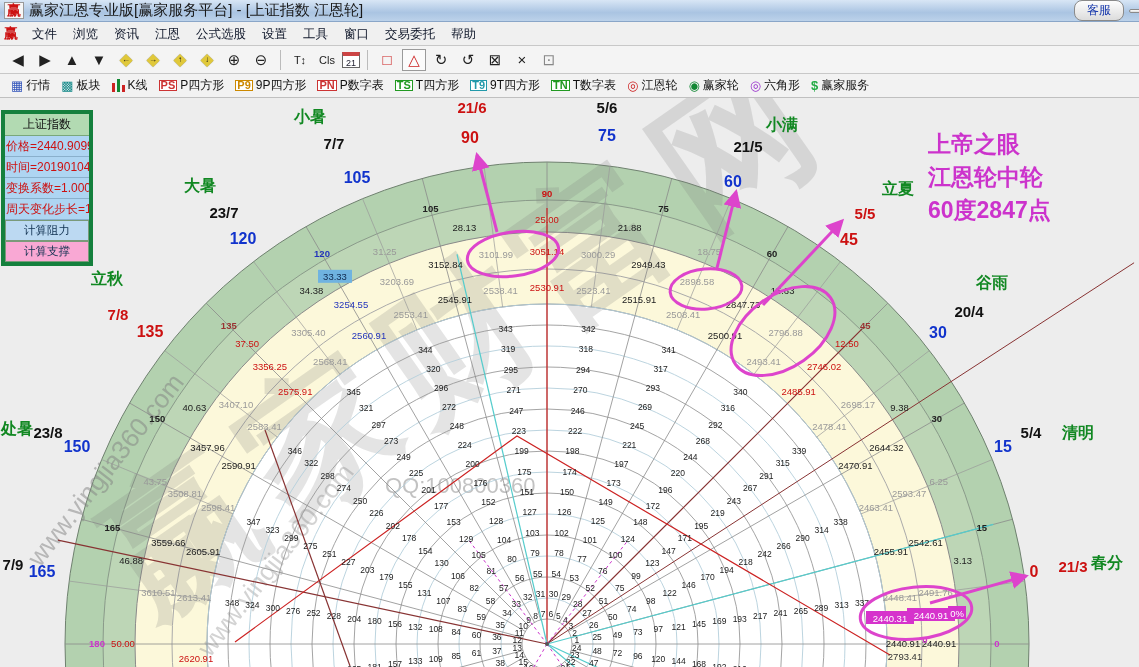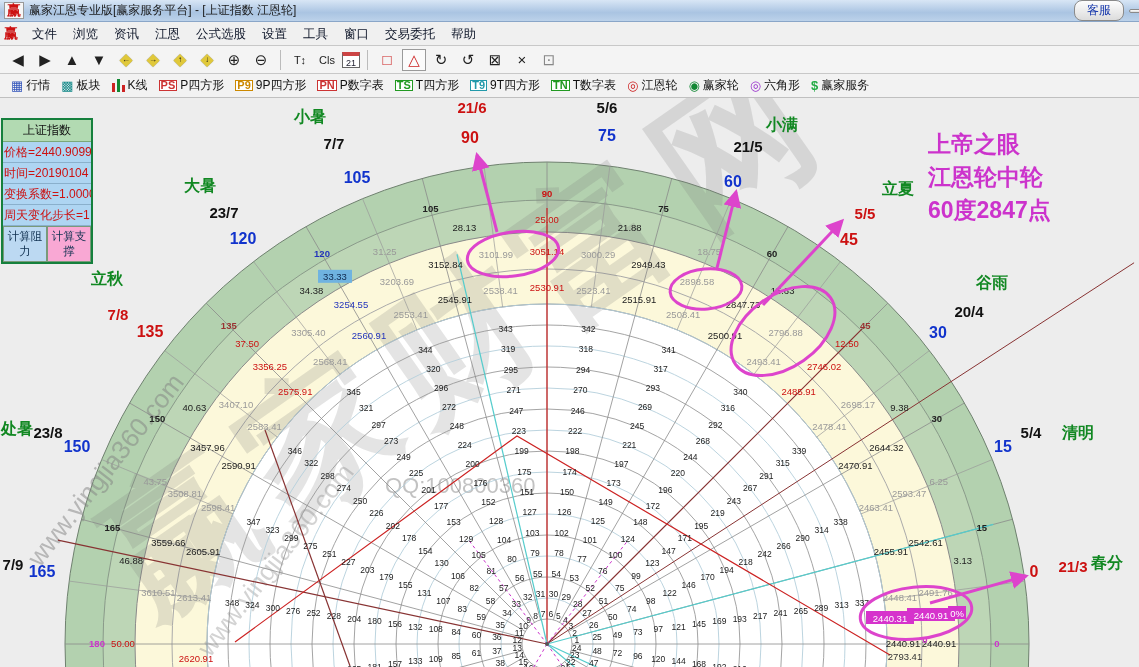--- a/index.html
+++ b/index.html
@@ -4,21 +4,21 @@
 <style>
   * { margin:0; padding:0; box-sizing:border-box; }
   html,body { width:1139px; height:667px; overflow:hidden;
     font-family:"Liberation Sans","DejaVu Sans",sans-serif; background:#ececec; }
 
   
   .titlebar { height:22px; background:linear-gradient(#d8e6f5,#aac4e2 60%,#bcd2ea);
     border-bottom:1px solid #8aa6c8; display:flex; align-items:center; padding:0 4px; gap:5px; }
   .titlebar .logo { color:#cc1111; font-weight:bold; font-size:14px; background:#f6f6f6;
     border:1px solid #999; padding:0 2px; line-height:15px; }
-  .titlebar .title { font-size:12px; color:#1a1a1a; flex:1; }
+  .titlebar .title { font-size:15px; color:#1a1a1a; flex:1; }
   .tb-btn { font-size:12px; color:#1133aa; background:linear-gradient(#fdfdfd,#dcdcdc);
     border:1px solid #8a8a8a; border-radius:8px; padding:1px 12px; }
   .tb-btn.partial { width:14px; padding:1px 2px; margin-right:-8px; overflow:hidden; }
 
   .menubar { height:24px; background:#f0f0f0; border-bottom:1px solid #c8c8c8;
     display:flex; align-items:center; gap:2px; padding:0 4px; }
   .menubar .logo { color:#cc1111; font-weight:bold; font-size:14px; margin-right:4px; }
   .menu-item { font-size:12.5px; color:#0f172a; padding:2px 8px; }
 
   .toolbar1 { height:28px; background:#f4f4f4; border-bottom:1px solid #c8c8c8;
@@ -40,27 +40,27 @@
   .t2 .ic { font-size:13px; font-weight:bold; }
   .badge { font-size:11px; font-weight:bold; border:1px solid; padding:0 1px; background:#fff;
     line-height:9px; }
   .kbars { display:inline-flex; gap:2px; align-items:flex-end; height:13px; }
   .kbars i { display:block; width:3px; }
 
   
   .chart { position:relative; width:1139px; height:569px; background:#ededed; overflow:hidden; }
   .chart svg { position:absolute; left:0; top:0; }
 
-  .info-panel { position:absolute; left:1px; top:20px; width:92px; font-size:12px;
-    border:2px solid #15803d; background:#fff; z-index:5; }
+  .info-panel { position:absolute; left:1px; top:12px; width:92px; font-size:12px;
+    border:4px solid #15803d; background:#fff; z-index:5; }
   .info-panel .hd { background:#b2dab2; color:#111; text-align:center; padding:2px 0;
     border-bottom:1px solid #7aa87a; }
   .info-panel .row { background:#aed5f2; color:#cc1111; padding:1.5px 1px;
     border-bottom:1px solid #8ab0cc; white-space:nowrap; overflow:hidden; }
-  .info-panel .btns { display:flex; }
+  .info-panel .btns { display:flex;flex-direction:column; }
   .calc-btn { flex:1; font-size:11.5px; text-align:center; padding:2px 0; color:#103050;
     border:1px solid #7a9a7a; }
   .calc-btn.res { background:#bcd9f2; }
   .calc-btn.sup { background:#f9a8d4; }
 
   .gann-note { position:absolute; left:928px; top:30px; z-index:5; color:#cc33cc;
     font-size:23px; font-weight:bold; line-height:33px; white-space:nowrap; }
 </style>
 </head>
 <body>

